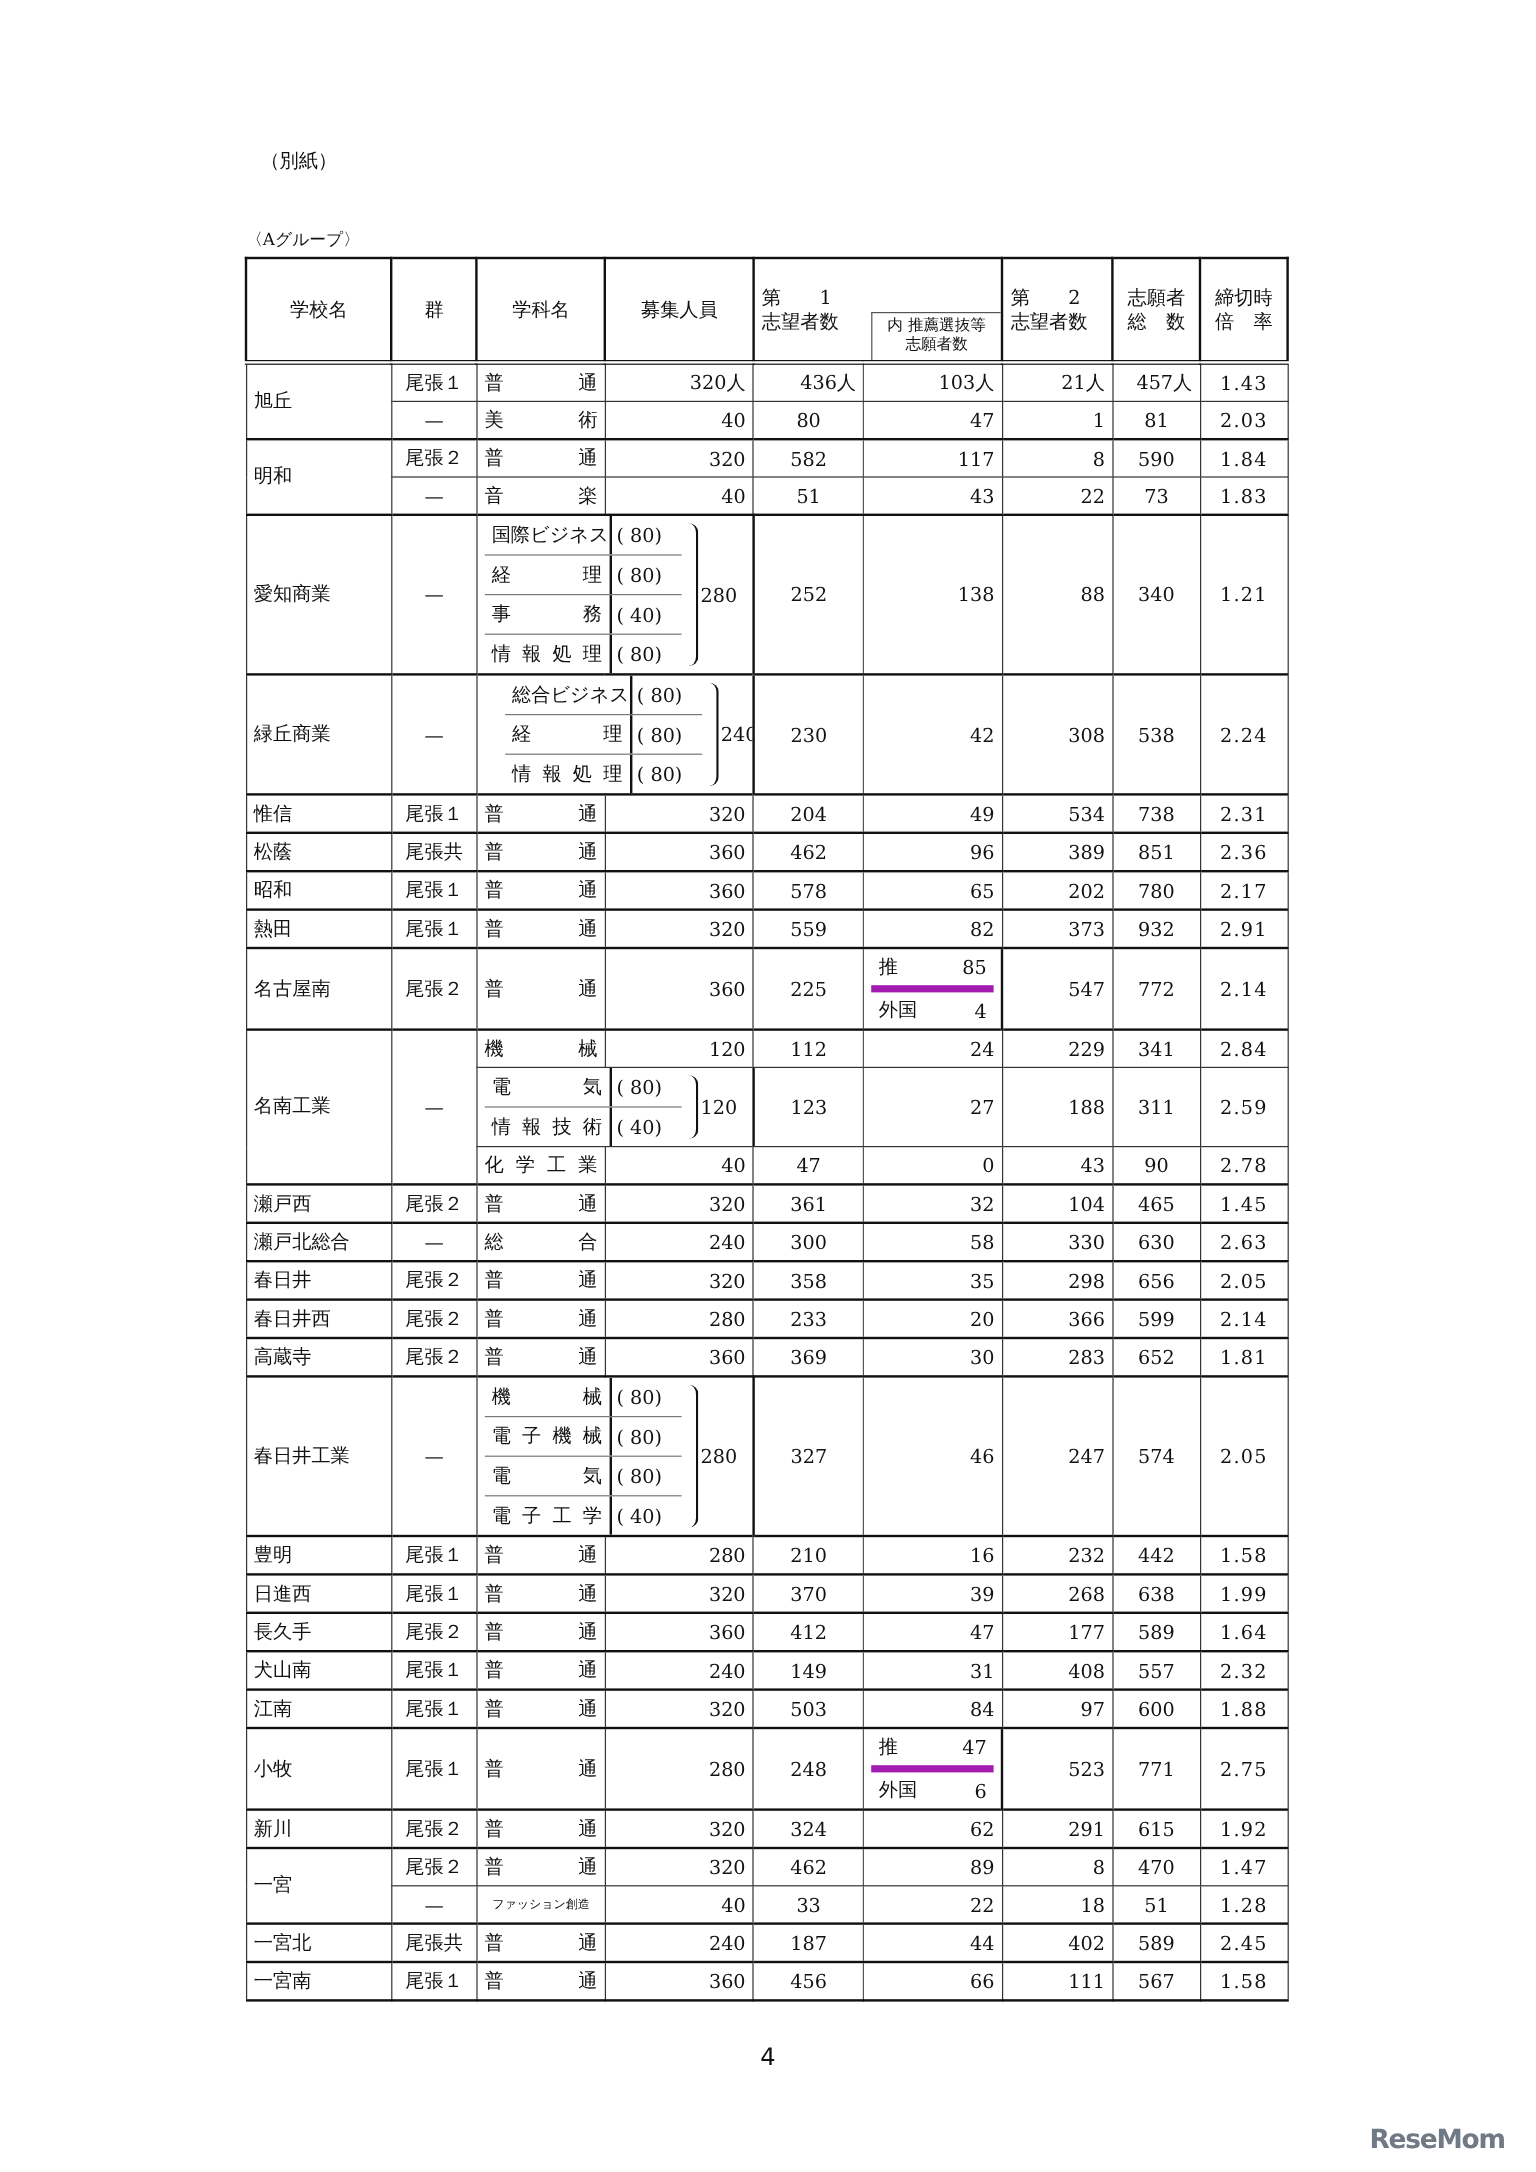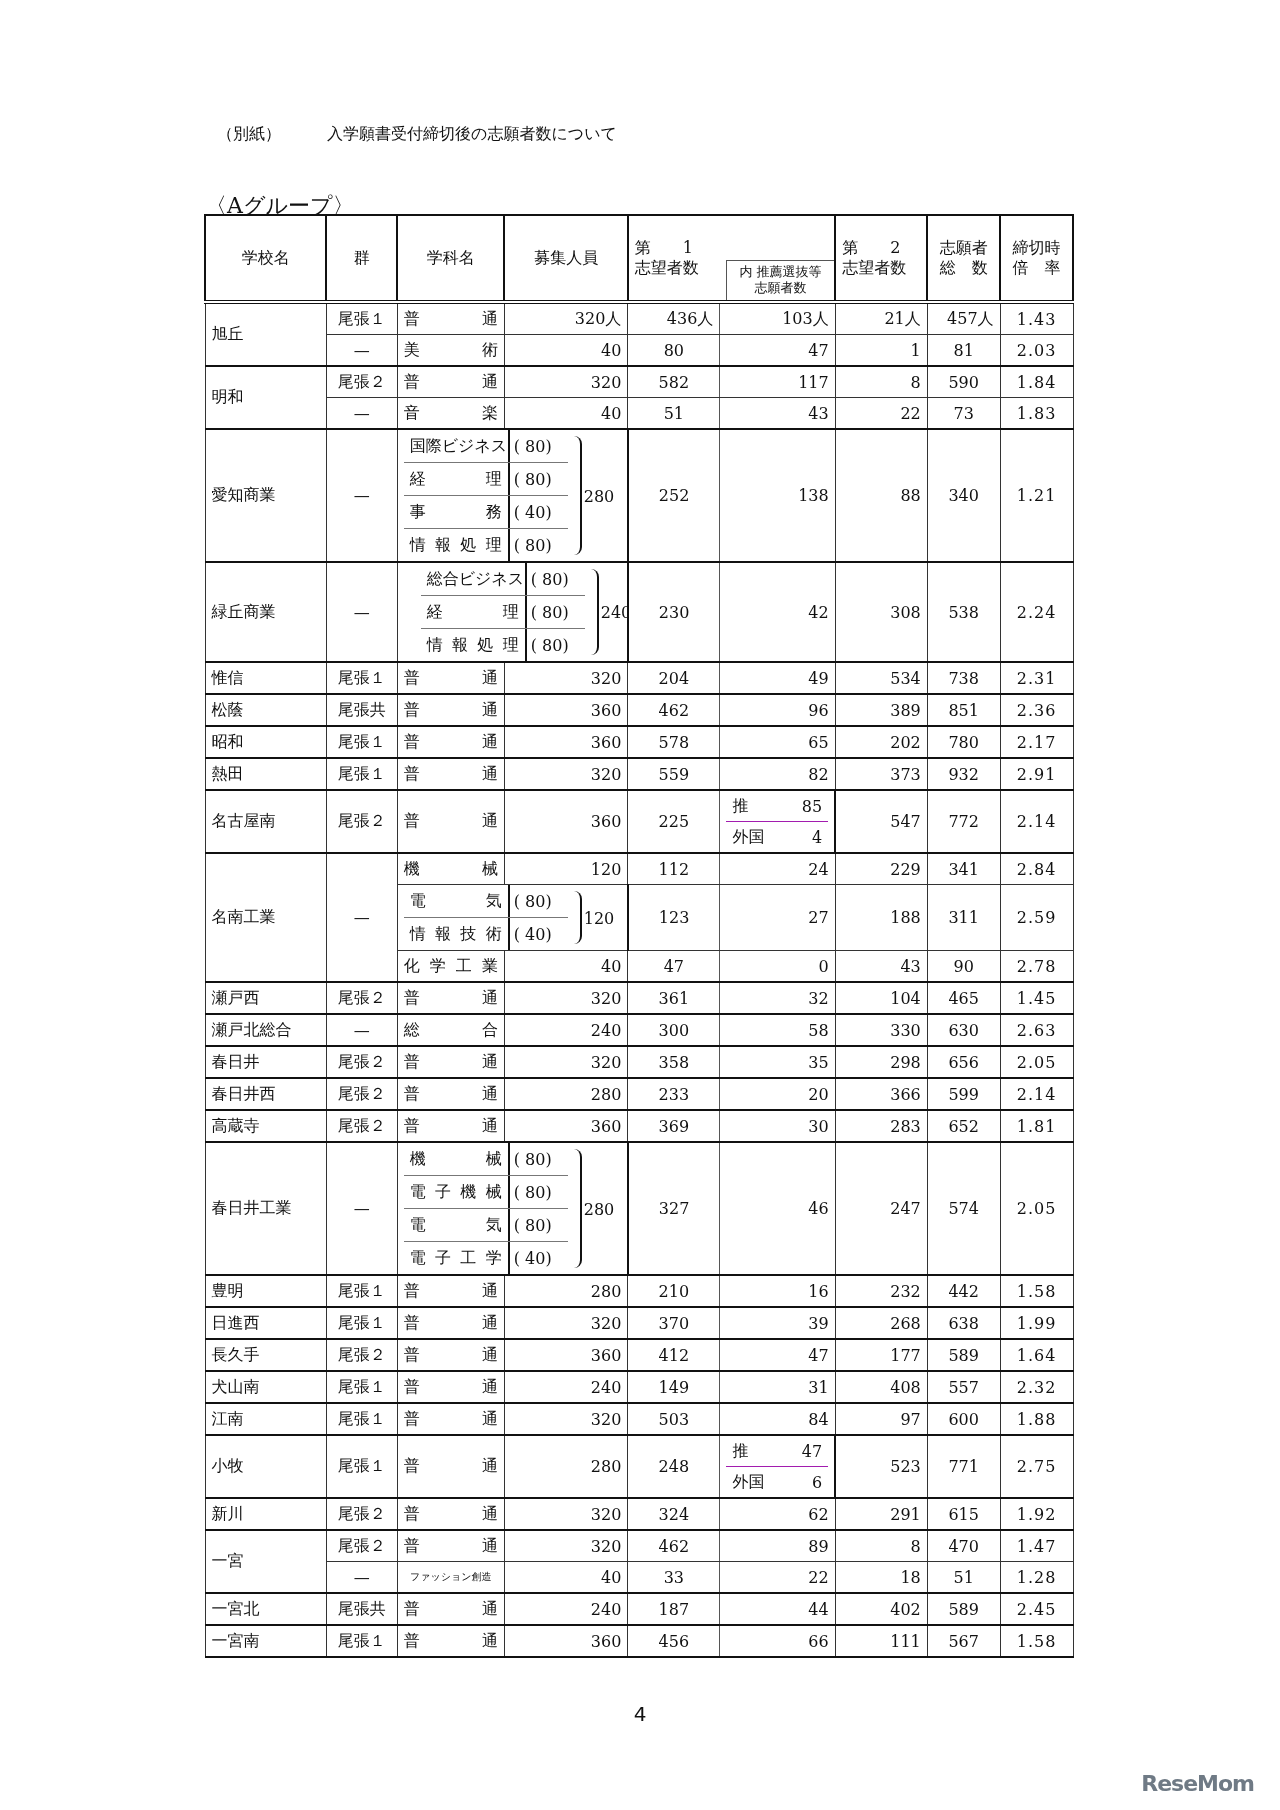--- a/index.html
+++ b/index.html
@@ -1,38 +1,38 @@
 <!DOCTYPE html>
 <html><head>
 <meta charset="utf-8">
 <style>
   html, body { margin:0; padding:0; background:#ffffff; }
   body { width:1280px; height:1810px; position:relative; overflow:hidden;
          font-family:"DejaVu Serif","Liberation Serif",serif; color:#111; }
   .header { position:absolute; left:217px; top:124px; font-size:16px; line-height:20px; }
   .header .betsu { position:absolute; left:0; top:0; white-space:nowrap; }
   .header .title { position:absolute; left:110px; top:0; white-space:nowrap; }
-  .group-label { position:absolute; left:205px; top:191px; font-size:22px; white-space:nowrap; }
+  .group-label { position:absolute; left:205px; top:191px; font-size:14px; white-space:nowrap; }
   table.main { position:absolute; left:204px; top:214px; width:870px;
                border-collapse:collapse; table-layout:fixed; font-size:16px; }
   table.main td, table.main th { border:1px solid #333; padding:0 6px; height:30px;
                font-weight:normal; white-space:nowrap; overflow:hidden; }
   table.main th { height:84px; vertical-align:middle; text-align:center; line-height:20px; border:2px solid #111; }
   table.main thead tr { border-bottom:4px double #111; }
   td.school { text-align:left; border-left:2px solid #111; border-right:2px solid #111; padding-left:4px; }
   td.grp { text-align:center; border-right:2px solid #111; }
   td.dept { text-align:justify; text-align-last:justify; border-right:2px solid #111; padding:0 6px; }
   td.dept.small { font-size:10px; text-align-last:auto; text-align:center; letter-spacing:0;font-family:Liberation Mono, monospace; }
   td.num { text-align:right; border-right:2px solid #111; }
   td.numc { text-align:center; border-right:2px solid #111; }
   td.rate { text-align:center; border-right:2px solid #111; letter-spacing:1px; }
   tr.blk td { border-top:2px solid #111; }
   .split { display:flex; flex-direction:column; height:100%; }
   .split > div { display:flex; justify-content:space-between; height:30px; align-items:center; padding:0 6px; }
-  .split > div + div { border-top:1px solid #a21caf;justify-content:space-between; }
+  .split > div + div { border-top:6px solid #a21caf;justify-content:space-between; }
   td.splitcell { padding:0; border-right:1px solid #555; }
   .sublist { display:flex; flex-direction:column; }
   .subrow { display:flex; height:32px; align-items:center; }
   .subrow + .subrow { border-top:1px solid #777; }
   .subname { width:106px; text-align:justify; text-align-last:justify; padding:0 6px; box-sizing:border-box; border-right:2px solid #111; height:100%; display:flex; align-items:center; }
   .subname span { display:block; width:100%; text-align:justify; text-align-last:justify; }
   .subcap { width:58px; padding-left:4px; box-sizing:border-box; }
   td.deptcombo { padding:0; border-right:none; }
   .brace { position:absolute; left:2px; top:6px; bottom:6px; width:10px; border-right:2px solid #111;
            border-radius:0 8px 8px 0; }
@@ -41,21 +41,20 @@
               font-family:"DejaVu Sans","Liberation Sans",sans-serif; }
   .watermark { position:absolute; right:26px; bottom:14px; font-size:22px; font-weight:bold; color:#6f7a85;
                font-family:"DejaVu Sans","Liberation Sans",sans-serif; letter-spacing:-1px; }
 </style>
 </head>
 <body>
 
 <div class="header">
   <div class="betsu">（別紙）</div>
   <div class="title">
-    <div>入学願書受付締切後の志願者数について</div>
   </div>
 </div>
 
 <div class="group-label">〈Aグループ〉</div>
 
 <table class="main">
   <colgroup>
     <col style="width:120px">
       <col style="width:70px">
       <col style="width:106px">

